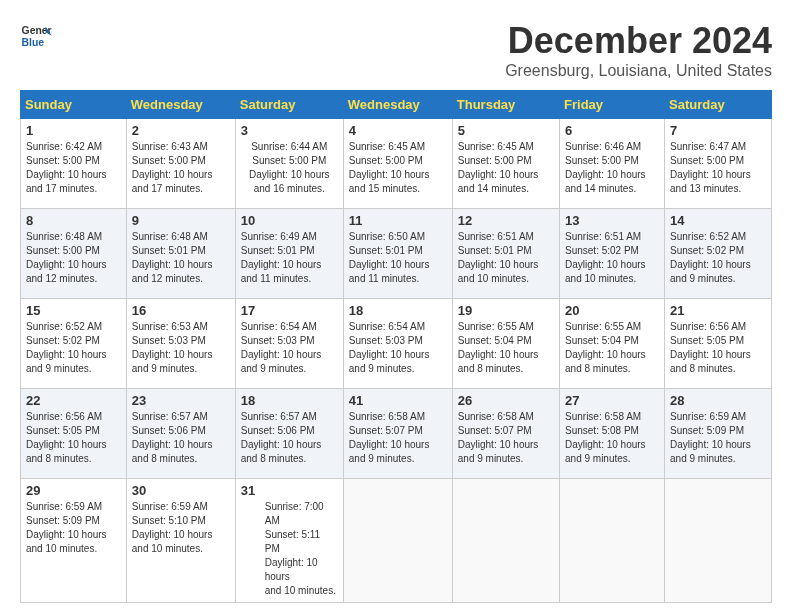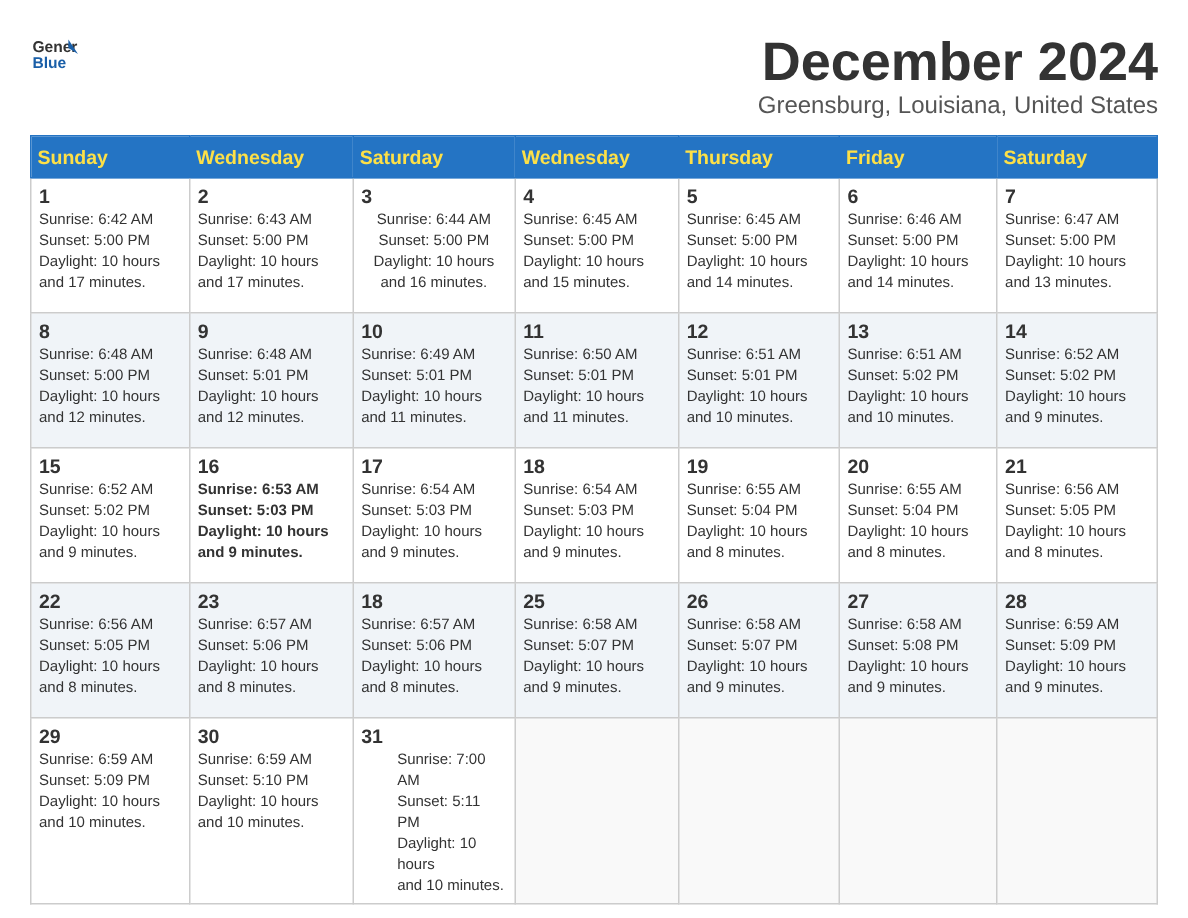--- a/index.html
+++ b/index.html
@@ -213,21 +213,21 @@
       <tr>
         <td>
           <span class="day-number">15</span>
           <div class="day-info" style="white-space: pre-line;">Sunrise: 6:52 AM
 Sunset: 5:02 PM
 Daylight: 10 hours
 and 9 minutes.</div>
         </td>
         <td>
           <span class="day-number">16</span>
-          <div class="day-info" style="white-space: pre-line; font-weight: bold;">Sunrise: 6:53 AM
+          <div class="day-info" style="white-space: pre-line;">Sunrise: 6:53 AM
 Sunset: 5:03 PM
 Daylight: 10 hours
 and 9 minutes.</div>
         </td>
         <td>
           <span class="day-number">17</span>
           <div class="day-info" style="white-space: pre-line;">Sunrise: 6:54 AM
 Sunset: 5:03 PM
 Daylight: 10 hours
 and 9 minutes.</div>
@@ -277,21 +277,21 @@
 and 8 minutes.</div>
         </td>
         <td>
           <span class="day-number">18</span>
           <div class="day-info" style="white-space: pre-line;">Sunrise: 6:57 AM
 Sunset: 5:06 PM
 Daylight: 10 hours
 and 8 minutes.</div>
         </td>
         <td>
-          <span class="day-number">25</span>
+          <span class="day-number">41</span>
           <div class="day-info" style="white-space: pre-line;">Sunrise: 6:58 AM
 Sunset: 5:07 PM
 Daylight: 10 hours
 and 9 minutes.</div>
         </td>
         <td>
           <span class="day-number">26</span>
           <div class="day-info" style="white-space: pre-line;">Sunrise: 6:58 AM
 Sunset: 5:07 PM
 Daylight: 10 hours

